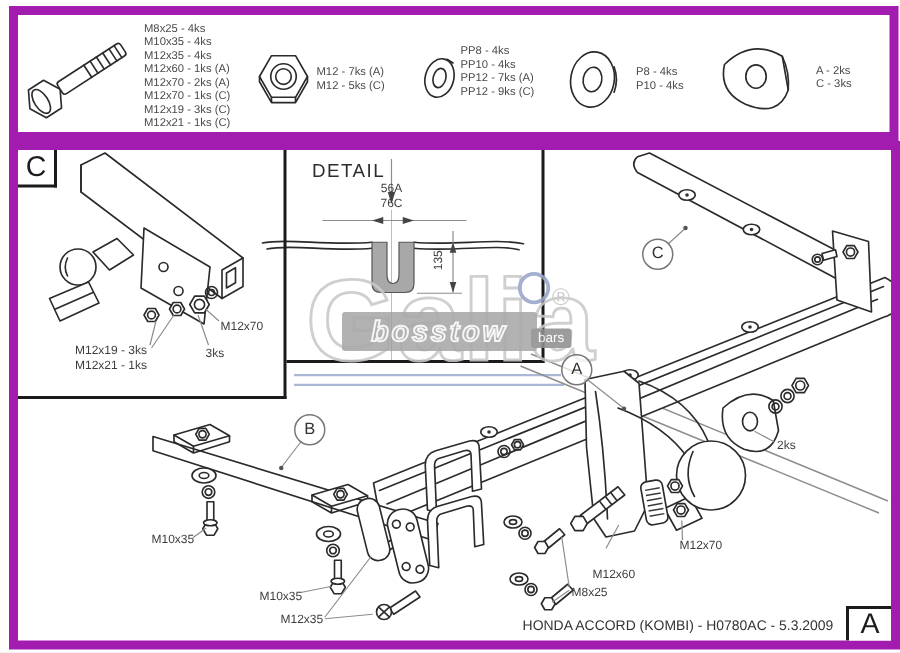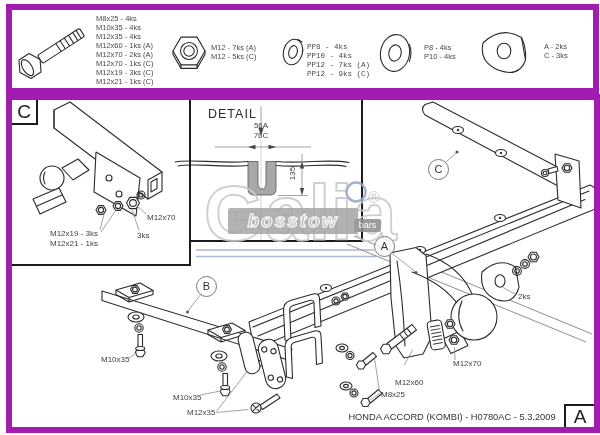--- a/index.html
+++ b/index.html
@@ -65,21 +65,21 @@
       <div>M12 - 5ks (C)</div>
     </div>
 
     <svg style="position:absolute;left:268px;top:24px;" width="26" height="38" viewBox="0 0 26 38">
       <g transform="rotate(15 13 18)">
         <ellipse class="fw" cx="13" cy="18" rx="9.5" ry="13"></ellipse>
         <ellipse class="ln" cx="13" cy="18" rx="4.2" ry="6.5"></ellipse>
       </g>
       <path class="ln" stroke-width=".8" d="M18,5.5 L22,8"></path>
     </svg>
-    <div class="plist" style="left:295px;top:33px;font-family:Liberation Mono, monospace;">
+    <div class="plist" style="left:295px;top:19px;">
       <div>PP8 - 4ks</div>
       <div>PP10 - 4ks</div>
       <div>PP12 - 7ks (A)</div>
       <div>PP12 - 9ks (C)</div>
     </div>
 
     <svg style="position:absolute;left:364px;top:20px;" width="40" height="48" viewBox="0 0 40 48">
       <ellipse class="fw" transform="rotate(10 19 23)" cx="19" cy="23" rx="14.5" ry="18.5"></ellipse>
       <ellipse class="ln" transform="rotate(10 19 23)" cx="19" cy="23" rx="6.2" ry="8.2"></ellipse>
       <path class="ln" stroke-width=".8" d="M33.4,14.5 Q36.5,23 33.4,31.5"></path>

